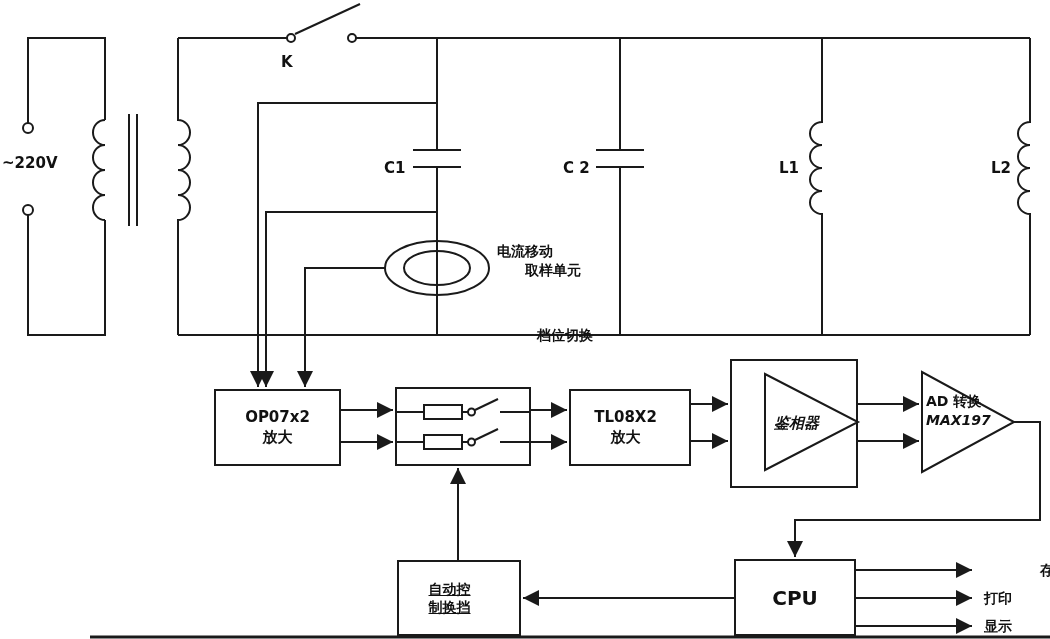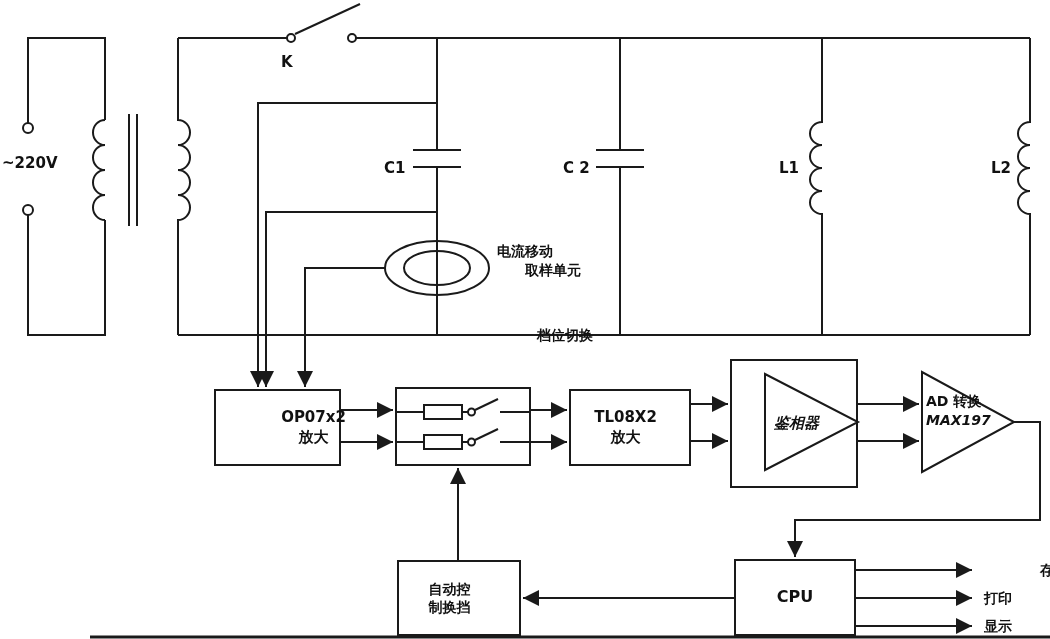--- a/index.html
+++ b/index.html
@@ -129,40 +129,40 @@
   <div class="lbl" style="left:779px;top:158px;">L1</div>
   <div class="lbl" style="left:991px;top:158px;">L2</div>
 
   <div class="lbl cn" style="left:497px;top:242px;">
     <span style="display:block;">电流移动</span>
     <span style="display:block;margin-left:28px;">取样单元</span>
   </div>
 
   <div class="lbl cn" style="left:537px;top:326px;text-align:right;">档位切换</div>
 
-  <div class="boxlbl" style="left:215px;top:390px;width:125px;height:75px;padding-left:36px;">
+  <div class="boxlbl" style="left:215px;top:390px;width:125px;height:75px;">
     <span>OP07x2</span>
     <span>放大</span>
   </div>
 
   <div class="boxlbl" style="left:570px;top:390px;width:111px;height:75px;border-radius:21px;">
     <span>TL08X2</span>
     <span>放大</span>
   </div>
 
   <div class="lbl" style="left:774px;top:413px;font-style:italic;">鉴相器</div>
 
   <div class="lbl cn" style="left:926px;top:392px;">
     <span style="display:block;">AD 转换</span>
     <span style="display:block;font-style:italic;">MAX197</span>
   </div>
 
-  <div class="boxlbl" style="left:735px;top:560px;width:120px;height:75px;font-size:16px;">CPU</div>
+  <div class="boxlbl" style="left:735px;top:560px;width:120px;height:75px;font-size:20px;">CPU</div>
 
-  <div class="boxlbl" style="left:398px;top:561px;width:103px;height:74px;font-size:14px;">
+  <div class="boxlbl" style="left:398px;top:561px;width:103px;height:74px;font-size:14px;text-decoration:underline;">
     <span>自动控</span>
     <span>制换挡</span>
   </div>
 
   <div class="lbl cn" style="left:1040px;top:561px;">存储</div>
   <div class="lbl cn" style="left:984px;top:589px;">打印</div>
   <div class="lbl cn" style="left:984px;top:617px;">显示</div>
 
 </div>
 

